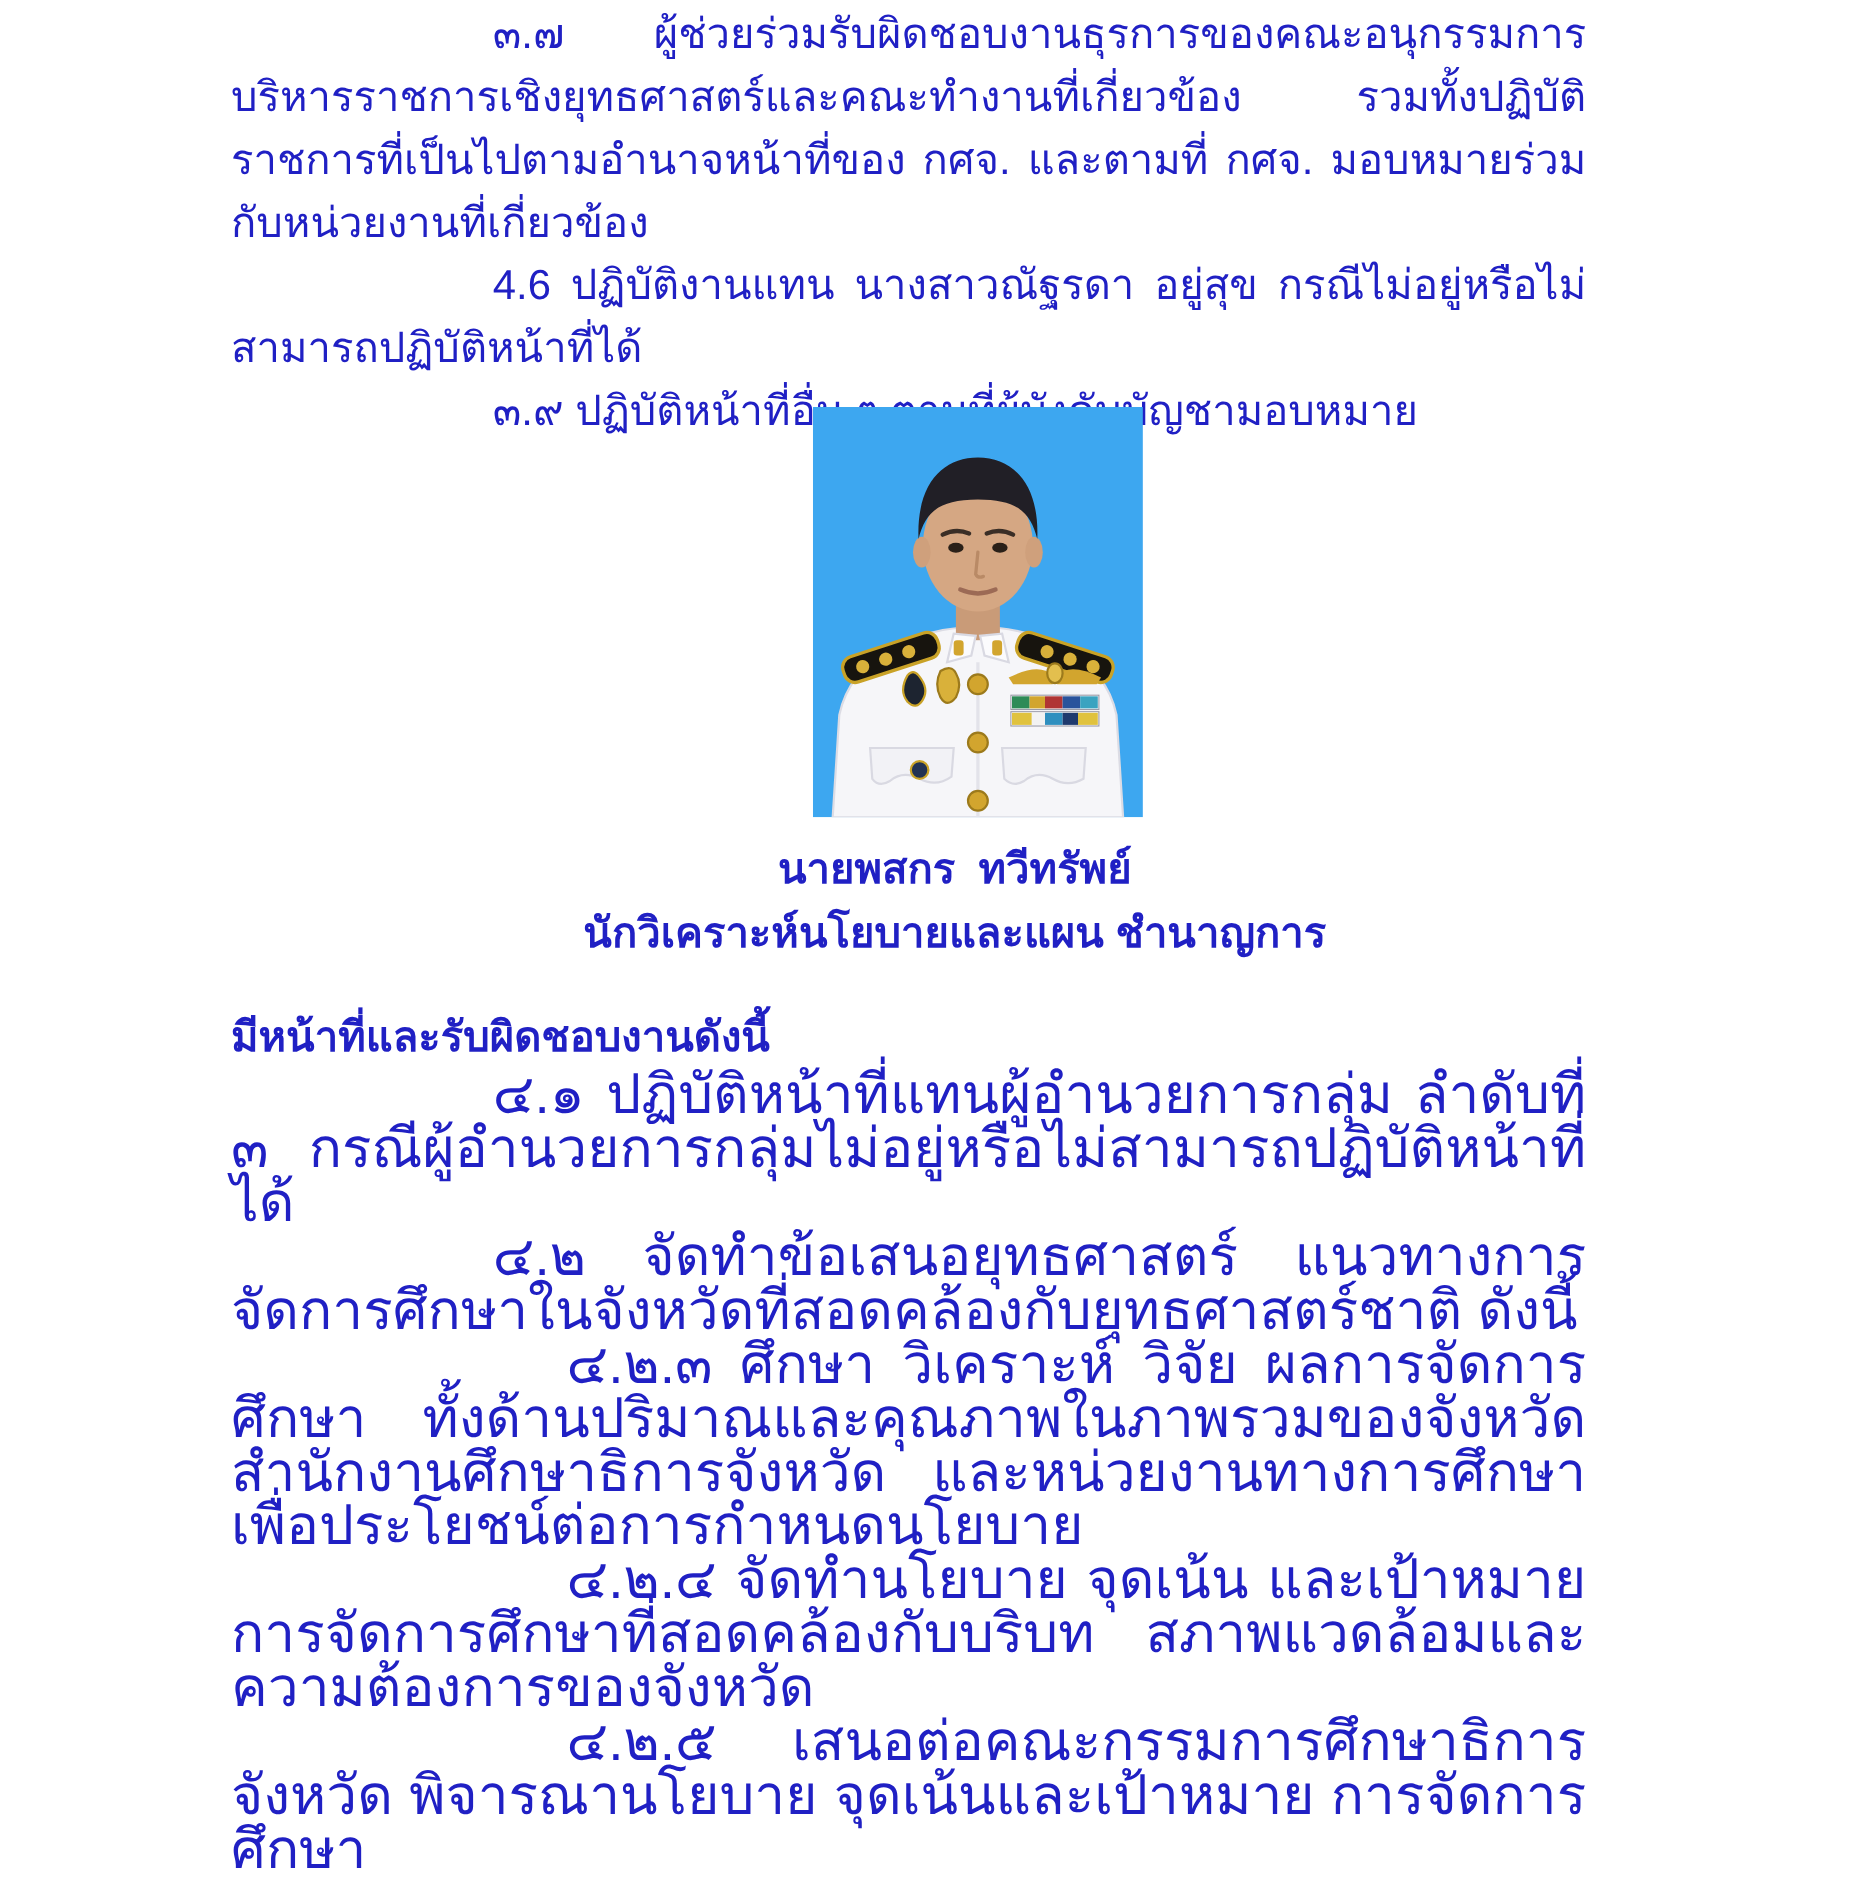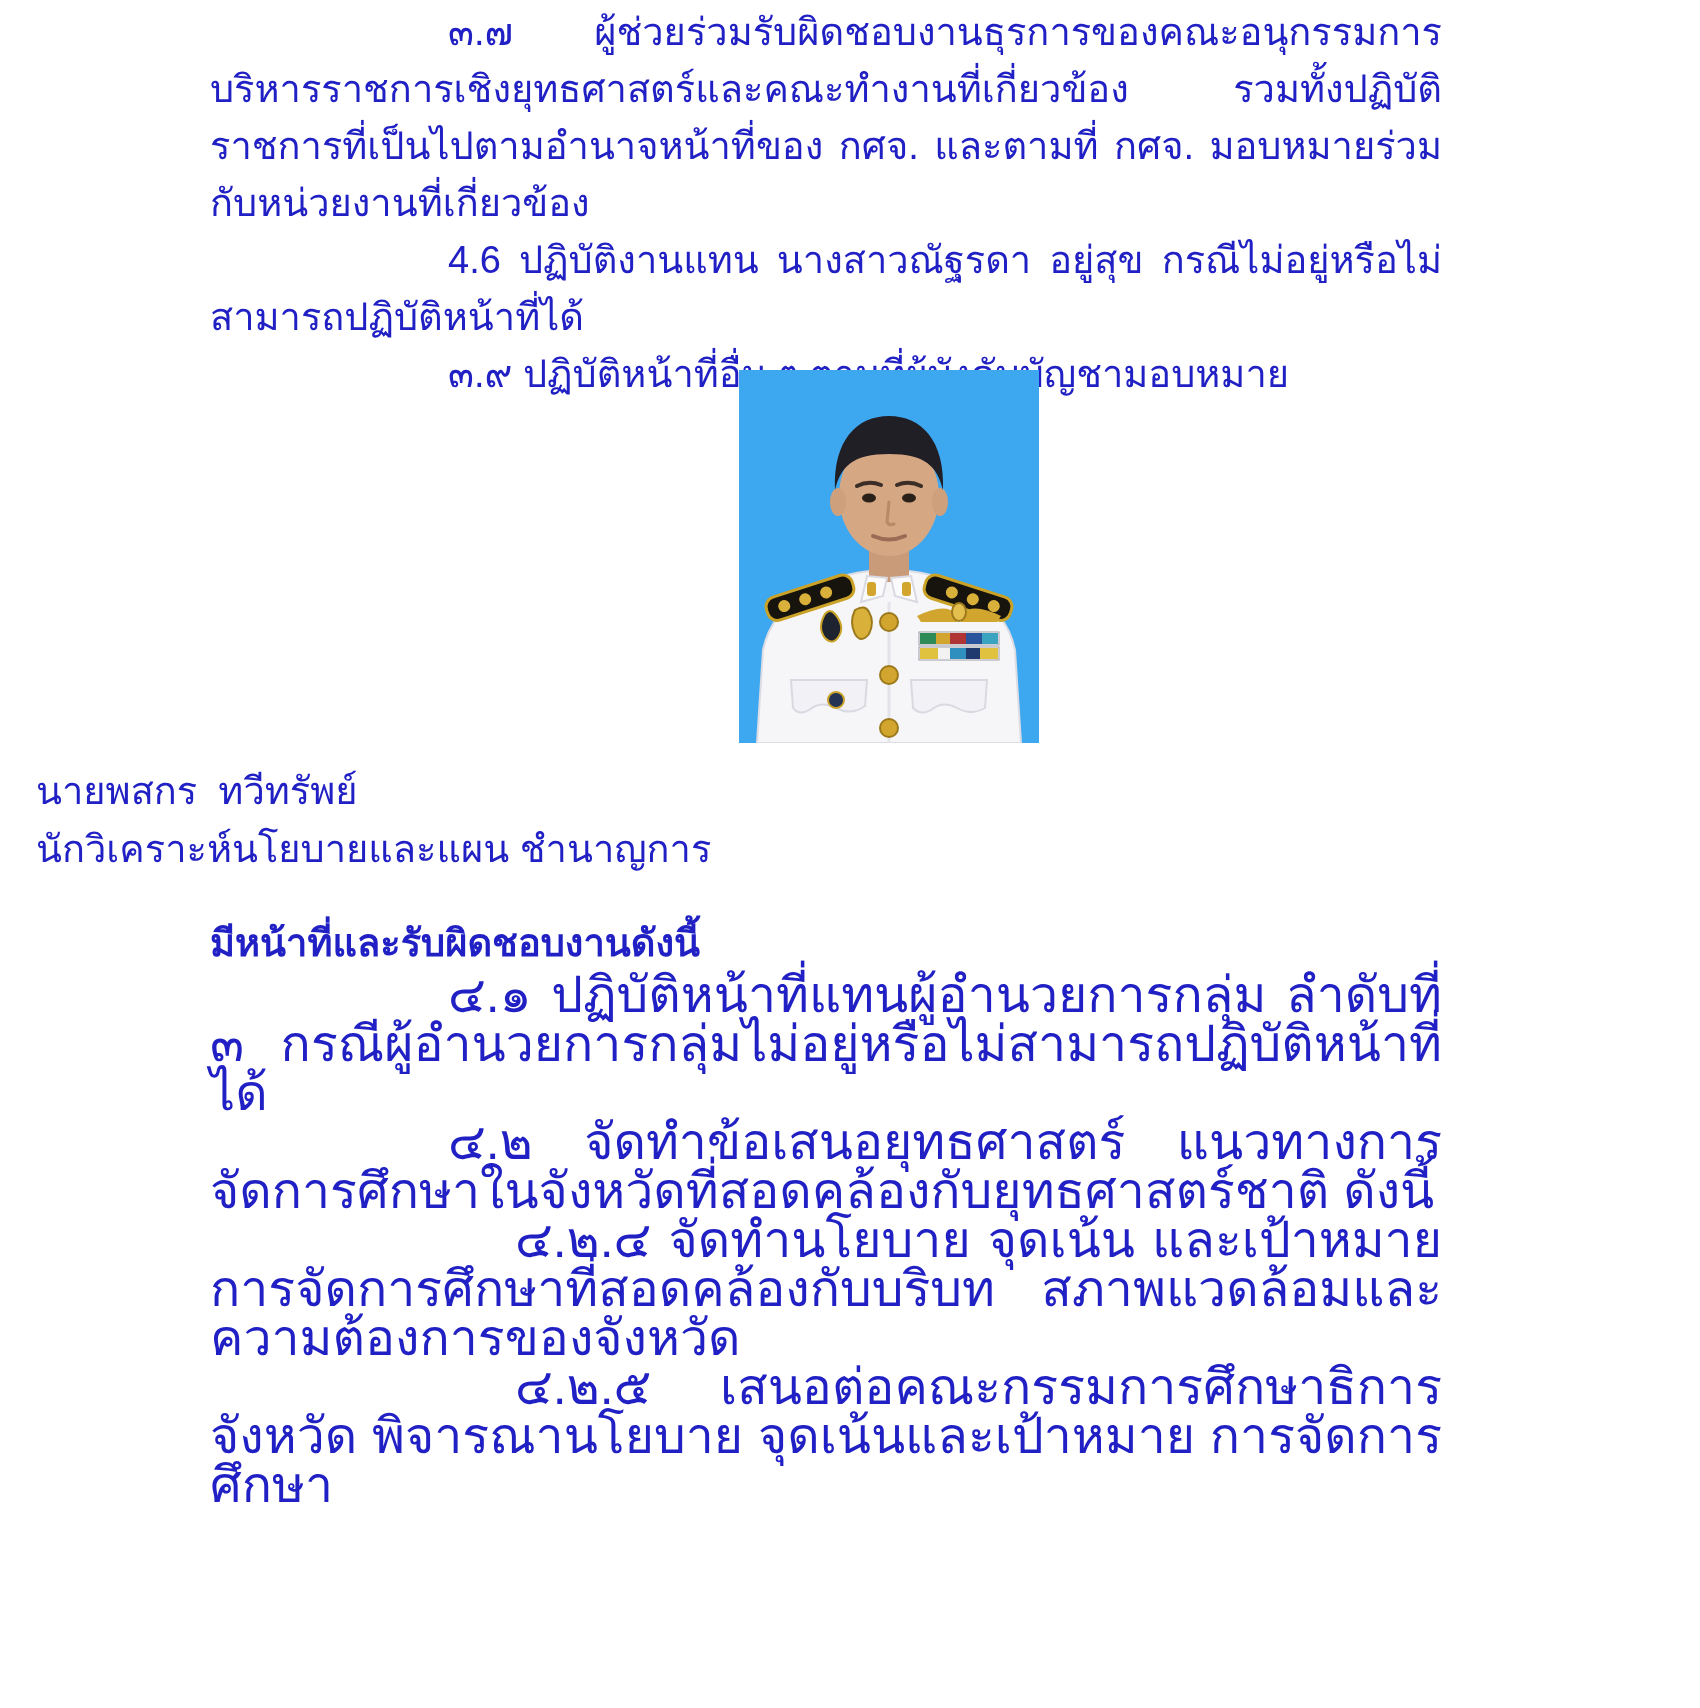--- a/index.html
+++ b/index.html
@@ -17,22 +17,22 @@
     margin-left:20px;
   }
   .textblock p{margin:0;}
   .ind1{text-indent:238px;}
   .ind2{text-indent:305px;}
   #section3{top:4px;}
   #duties{top:915px;}
   #duties .duty{font-size:50px;line-height:49px;}
   .heading{font-weight:700;margin:0 0 7px 0;line-height:56px;text-align:left;}
   .caption{
-    position:absolute;left:36px;width:1664px;
-    font-weight:400;font-size:38px;line-height:46px;white-space:pre;
+    position:absolute;left:36px;width:1664px;text-align:center;
+    font-weight:700;font-size:38px;line-height:46px;white-space:pre;
   }
   #person-name{top:768px;}
   #person-position{top:826px;}
   #portrait{
     position:absolute;left:739px;top:370px;width:300px;height:373px;
   }
   #portrait svg{display:block;width:300px;height:373px;}
 </style>
 </head>
 <body>
@@ -142,18 +142,19 @@
     </svg>
   </div>
 
   <div id="person-name" class="caption">นายพสกร  ทวีทรัพย์</div>
   <div id="person-position" class="caption">นักวิเคราะห์นโยบายและแผน ชำนาญการ</div>
 
   <div id="duties" class="textblock">
     <p class="heading">มีหน้าที่และรับผิดชอบงานดังนี้</p>
     <p class="duty ind1">๔.๑ ปฏิบัติหน้าที่แทนผู้อำนวยการกลุ่ม ลำดับที่ ๓ กรณีผู้อำนวยการกลุ่มไม่อยู่หรือไม่สามารถปฏิบัติหน้าที่ได้</p>
     <p class="duty ind1">๔.๒ จัดทำข้อเสนอยุทธศาสตร์ แนวทางการจัดการศึกษาในจังหวัดที่สอดคล้องกับยุทธศาสตร์ชาติ ดังนี้</p>
+    <p class="duty ind2">๔.๒.๓ ศึกษา วิเคราะห์ วิจัย ผลการจัดการศึกษา ทั้งด้านปริมาณและคุณภาพในภาพรวมของจังหวัด สำนักงานศึกษาธิการจังหวัด และหน่วยงานทางการศึกษา เพื่อประโยชน์ต่อการกำหนดนโยบาย</p>
     <p class="duty ind2">๔.๒.๔ จัดทำนโยบาย จุดเน้น และเป้าหมายการจัดการศึกษาที่สอดคล้องกับบริบท สภาพแวดล้อมและความต้องการของจังหวัด</p>
     <p class="duty ind2">๔.๒.๕ เสนอต่อคณะกรรมการศึกษาธิการจังหวัด พิจารณานโยบาย จุดเน้นและเป้าหมาย การจัดการศึกษา</p>
 
   </div>
 
 </div>
 
 </body></html>

